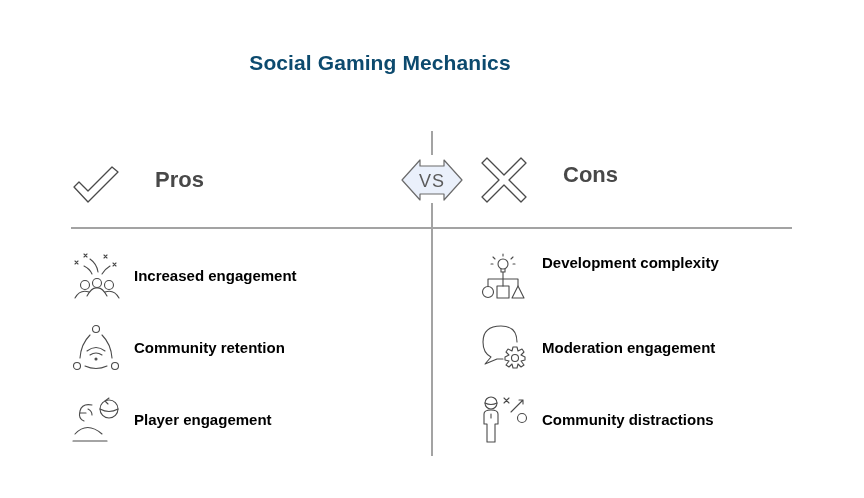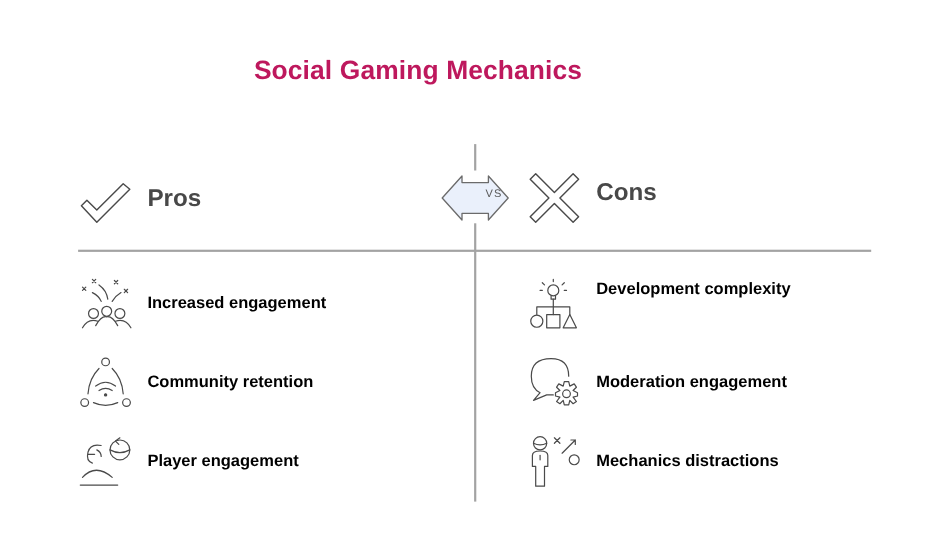--- a/index.html
+++ b/index.html
@@ -1,40 +1,40 @@
 <!DOCTYPE html>
 <html><head>
 <meta charset="utf-8">
 <style>
   html, body { margin: 0; padding: 0; background: #ffffff; }
   body { width: 864px; height: 498px; position: relative; overflow: hidden;
          font-family: "Liberation Sans", "DejaVu Sans", sans-serif; color: #4a4a4a; }
   .title { position: absolute; left: 0; width: 760px; top: 51px; text-align: center;
-           font-size: 24px; font-weight: bold; color: #be185d; letter-spacing: 0.1px; }
+           font-size: 21px; font-weight: bold; color: #0c4a6e; letter-spacing: 0.1px; }
   .vline { position: absolute; left: 431px; width: 2px; background: #a3a3a3; }
   .hline { position: absolute; left: 71px; top: 227px; width: 721px; height: 2px; background: #a3a3a3; }
   .abs { position: absolute; }
-  .head-label { position: absolute; font-size: 22px; font-weight: bold; color: #484848; }
+  .head-label { position: absolute; font-size: 22px; font-weight: bold; color: #484848; margin-left: 21px; }
   .item-label { position: absolute; font-size: 15px; font-weight: bold; color: #000000; }
   svg { display: block; overflow: visible; }
 </style>
 </head>
 <body>
 
 <div class="title">Social Gaming Mechanics</div>
 
 <div class="vline" style="top:131px;height:24px;"></div>
 <div class="vline" style="top:203px;height:253px;"></div>
 <div class="hline"></div>
 
 <div class="abs" style="left:401px;top:155px;width:62px;height:50px;">
   <svg width="62" height="50" viewBox="0 0 62 50">
     <path d="M1,25 L19,5 L19,11 L43,11 L43,5 L61,25 L43,45 L43,39 L19,39 L19,45 Z" fill="#eaf0fb" stroke="#6b6b6b" stroke-width="1.2" stroke-linejoin="round"></path>
   </svg>
-  <div style="position:absolute;left:17px;top:16px;width:62px;text-align:center;font-size:10px;color:#5a5a5a;letter-spacing:1px;">VS</div>
+  <div style="position:absolute;left:0;top:16px;width:62px;text-align:center;font-size:18px;color:#5a5a5a;letter-spacing:1px;">VS</div>
 </div>
 
 <div>
   <div class="abs" style="left:72px;top:164px;">
     <svg width="48" height="40" viewBox="0 0 48 40">
       <path d="M2,23 L7,18 L16,27 L40,3 L46,8 L16,38 Z" fill="none" stroke="#4a4a4a" stroke-width="1.3" stroke-linejoin="round"></path>
     </svg>
   </div>
   <div class="head-label" style="left:134px;top:167px;">Pros</div>
 </div>
@@ -135,14 +135,14 @@
     <svg width="52" height="50" viewBox="0 0 52 50" fill="none" stroke="#4a4a4a" stroke-width="1.1" stroke-linecap="round" stroke-linejoin="round">
       <circle cx="12" cy="7" r="6"></circle>
       <path d="M6,7 Q12,10 18,7"></path>
       <path d="M5,28 L5,18 Q5,14 12,14 Q19,14 19,18 L19,28 L16,28 L16,46 L8,46 L8,28 Z"></path>
       <path d="M12,18 L12,22"></path>
       <path d="M25,2 L30,7 M30,2 L25,7"></path>
       <path d="M32,16 L44,4 M40,4 L44,4 L44,8"></path>
       <circle cx="43" cy="22" r="4.5"></circle>
     </svg>
   </div>
-  <div class="item-label" style="left:542px;top:411px;">Mechanics distractions</div>
+  <div class="item-label" style="left:542px;top:411px;">Community distractions</div>
 </div>
 
 </body></html>

